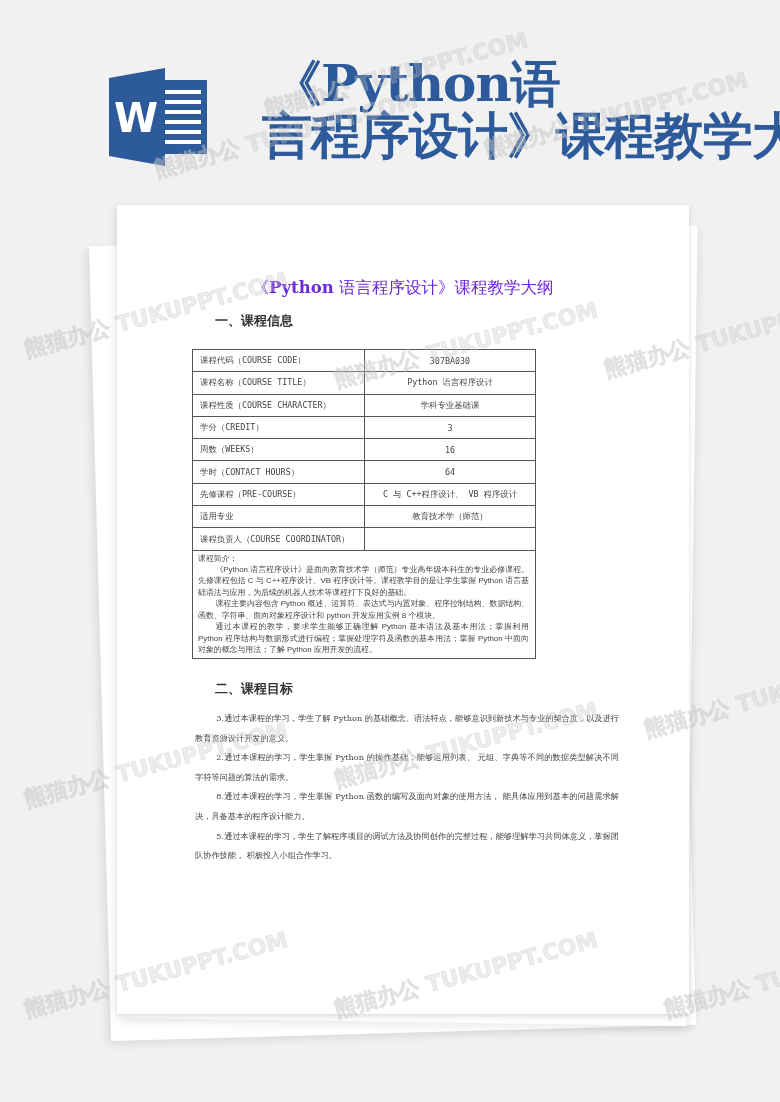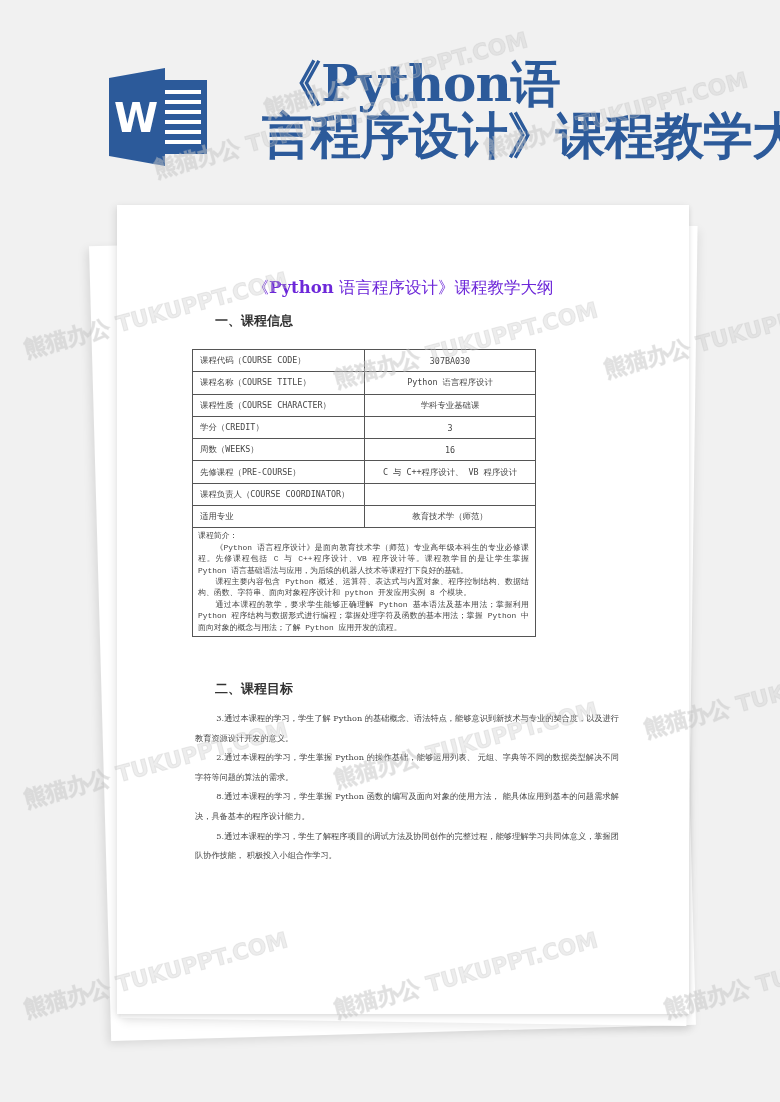--- a/index.html
+++ b/index.html
@@ -60,21 +60,21 @@
       border-collapse: collapse; font-size: 8.4px; color: #444;
       font-family: "DejaVu Sans Mono", monospace;
     }
     table.info td {
       border: 1px solid #555; height: 22.3px; padding: 0 7px; vertical-align: middle;
     }
     table.info td.k { width: 172px; }
     table.info td.v { text-align: center; }
     table.info td.intro {
       height: auto; padding: 2px 6px 3px 5px; line-height: 11.4px;
-      font-family: Liberation Mono, monospace; font-size: 7.9px; color: #444;
+      font-family: Liberation Sans, sans-serif; font-size: 7.9px; color: #444;
       text-align: justify;
     }
     .intro p { margin: 0; }
     .intro p.ind { text-indent: 2.2em; }
 
     .goals {
       position: absolute; left: 78px; top: 504px; width: 424px;
       font-family: "DejaVu Serif", serif; font-size: 8.2px; color: #444;
       line-height: 19.6px; text-align: justify;
     }
@@ -133,30 +133,34 @@
         </tr>
         <tr>
           <td class="k">学分（CREDIT）</td>
           <td class="v">3</td>
         </tr>
         <tr>
           <td class="k">周数（WEEKS）</td>
           <td class="v">16</td>
         </tr>
         <tr>
+          <td class="k">学时（CONTACT HOURS）</td>
+          <td class="v">64</td>
+        </tr>
+        <tr>
           <td class="k">先修课程（PRE-COURSE）</td>
           <td class="v">C 与 C++程序设计、 VB 程序设计</td>
         </tr>
         <tr>
+          <td class="k">适用专业</td>
+          <td class="v">教育技术学（师范）</td>
+        </tr>
+        <tr>
           <td class="k">课程负责人（COURSE COORDINATOR）</td>
           <td class="v"></td>
-        </tr>
-        <tr>
-          <td class="k">适用专业</td>
-          <td class="v">教育技术学（师范）</td>
         </tr>
         <tr>
           <td colspan="2" class="intro">
             <p>课程简介：</p>
             <p class="ind">《Python 语言程序设计》是面向教育技术学（师范）专业高年级本科生的专业必修课程。先修课程包括 C 与 C++程序设计、VB 程序设计等。课程教学目的是让学生掌握 Python 语言基础语法与应用，为后续的机器人技术等课程打下良好的基础。</p>
             <p class="ind">课程主要内容包含 Python 概述、运算符、表达式与内置对象、程序控制结构、数据结构、函数、字符串、面向对象程序设计和 python 开发应用实例 8 个模块。</p>
             <p class="ind">通过本课程的教学，要求学生能够正确理解 Python 基本语法及基本用法；掌握利用 Python 程序结构与数据形式进行编程；掌握处理字符及函数的基本用法；掌握 Python 中面向对象的概念与用法；了解 Python 应用开发的流程。</p>
           </td>
         </tr>
       </tbody>

